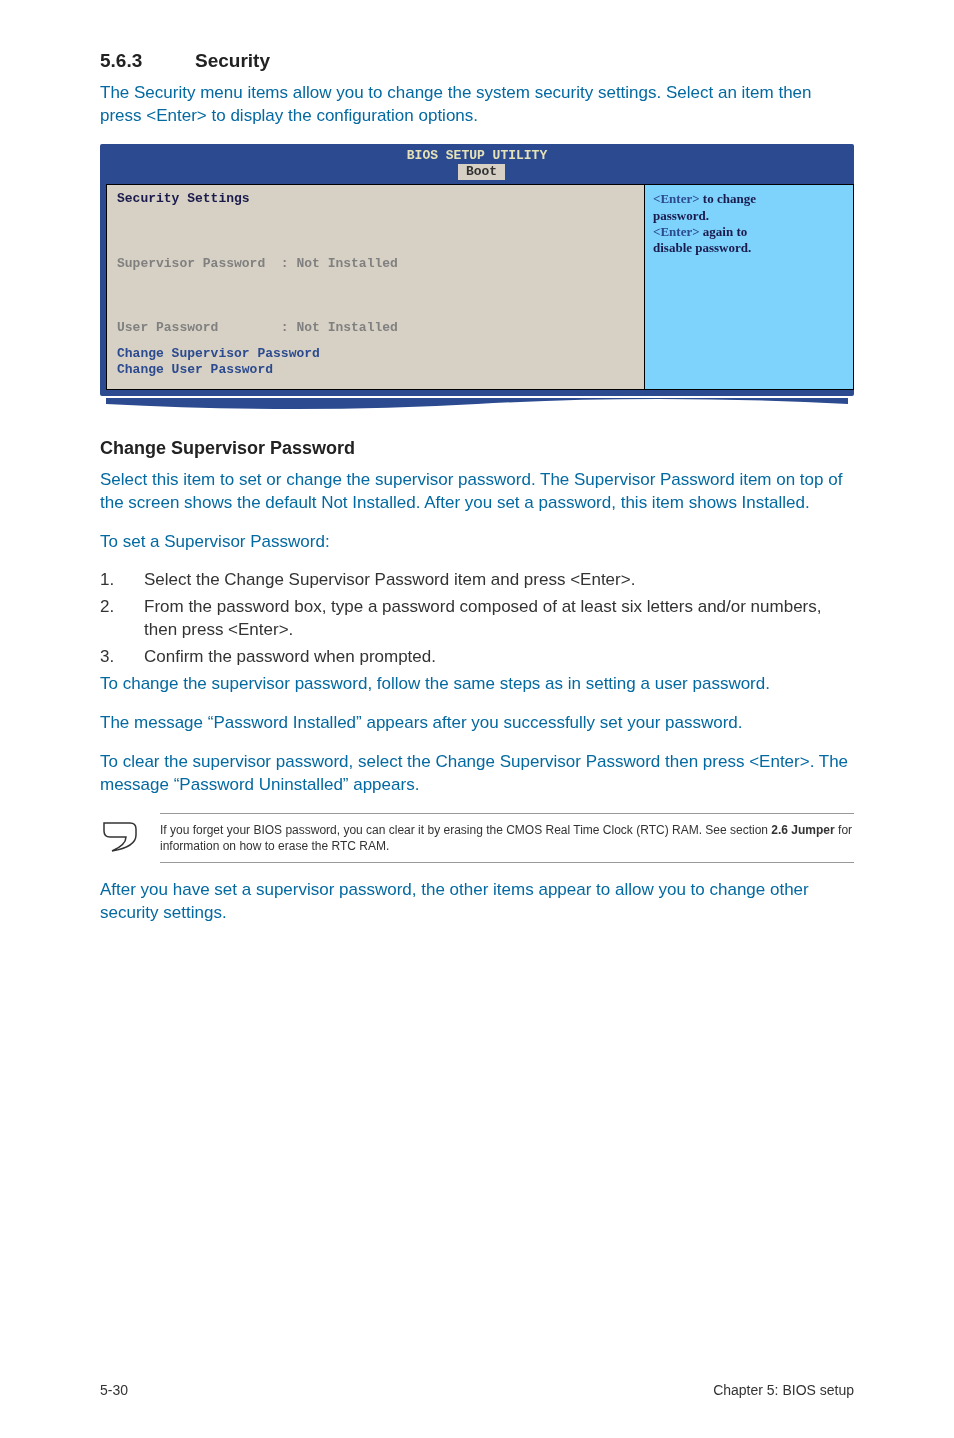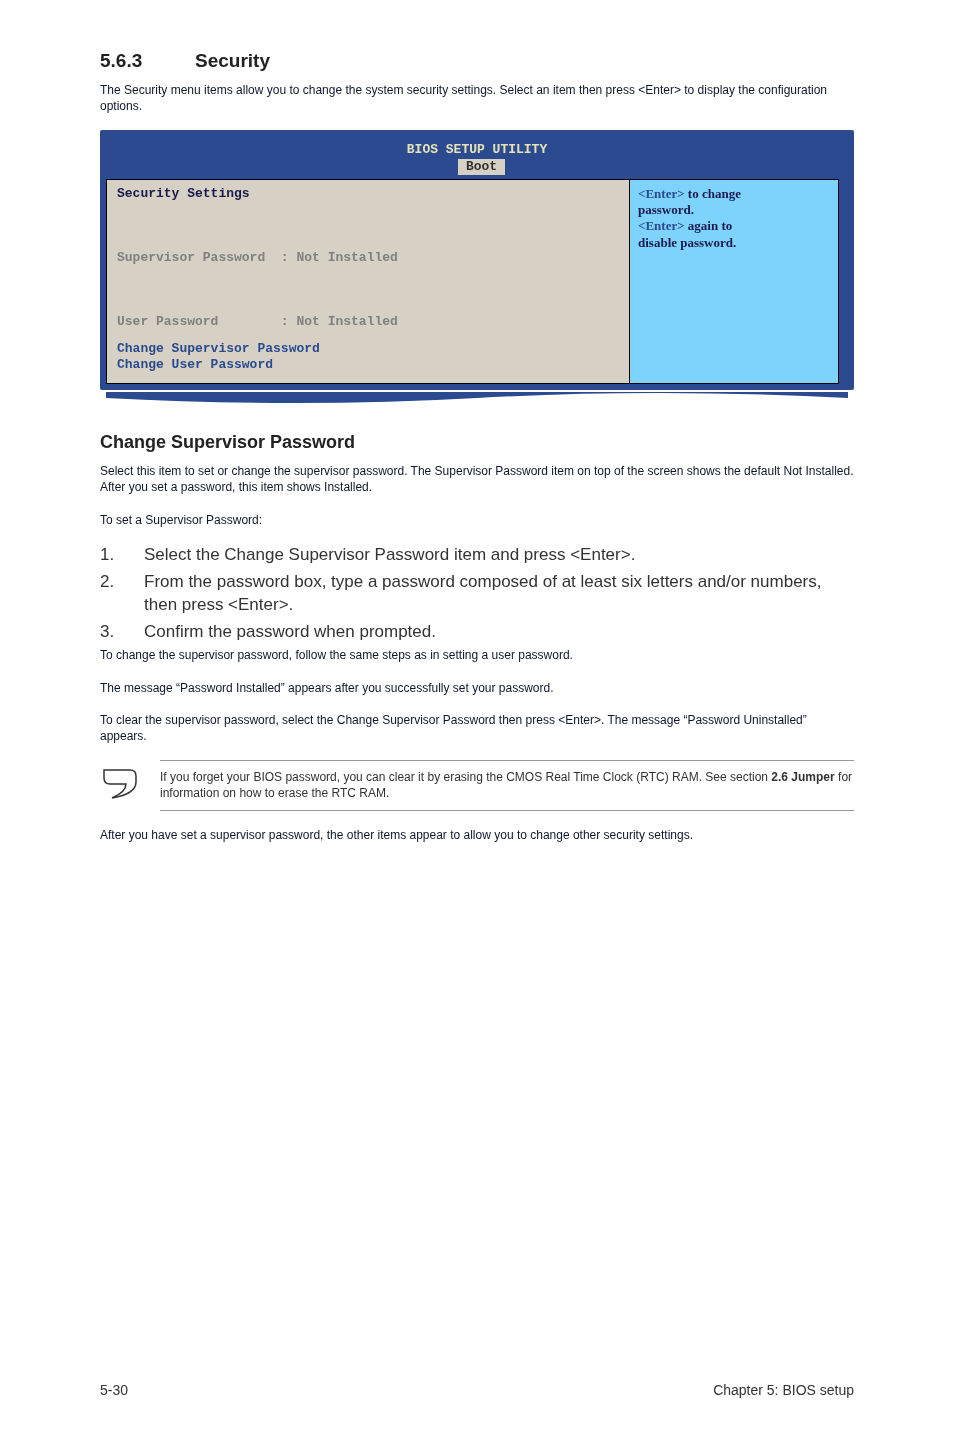--- a/index.html
+++ b/index.html
@@ -20,23 +20,23 @@
     font-size: 19px;
     font-weight: bold;
     color: #222;
     margin-bottom: 10px;
   }
   .sect-num {
     display: inline-block;
     width: 95px;
   }
   .body-text {
-    font-size: 12px;
+    font-size: 17px;
     line-height: 1.35;
-    color: #0f172a;
+    color: #0369a1;
     margin: 0 0 16px 0;
   }
   .sub-heading {
     font-size: 18px;
     font-weight: bold;
     color: #222;
     margin-top: 24px;
     margin-bottom: 10px;
   }
   ol.steps {
@@ -90,36 +90,36 @@
     line-height: 1.25;
     font-weight: bold;
     border-radius: 2px;
     overflow: hidden;
     margin-bottom: 6px;
     position: relative;
   }
   .bios-title {
     text-align: center;
     color: #e5e2b8;
-    padding-top: 12px;
+    padding-top: 4px;
   }
   .bios-tabbar {
     text-align: center;
     padding-bottom: 4px;
     margin-left: 9px;
   }
   .bios-tab {
     display: inline-block;
     background: #d6d1c4;
     color: #333;
     padding: 0 8px;
   }
   .bios-body {
     display: flex;
-    padding: 0 15px 6px 6px;
+    padding: 0 0 6px 6px;
     justify-content: center;
   }
   .bios-left {
     flex: 1;
     background: #d6d1c4;
     border: 1px solid #000;
     border-right: none;
     padding: 6px 10px 10px 10px;
   }
   .bios-right {

